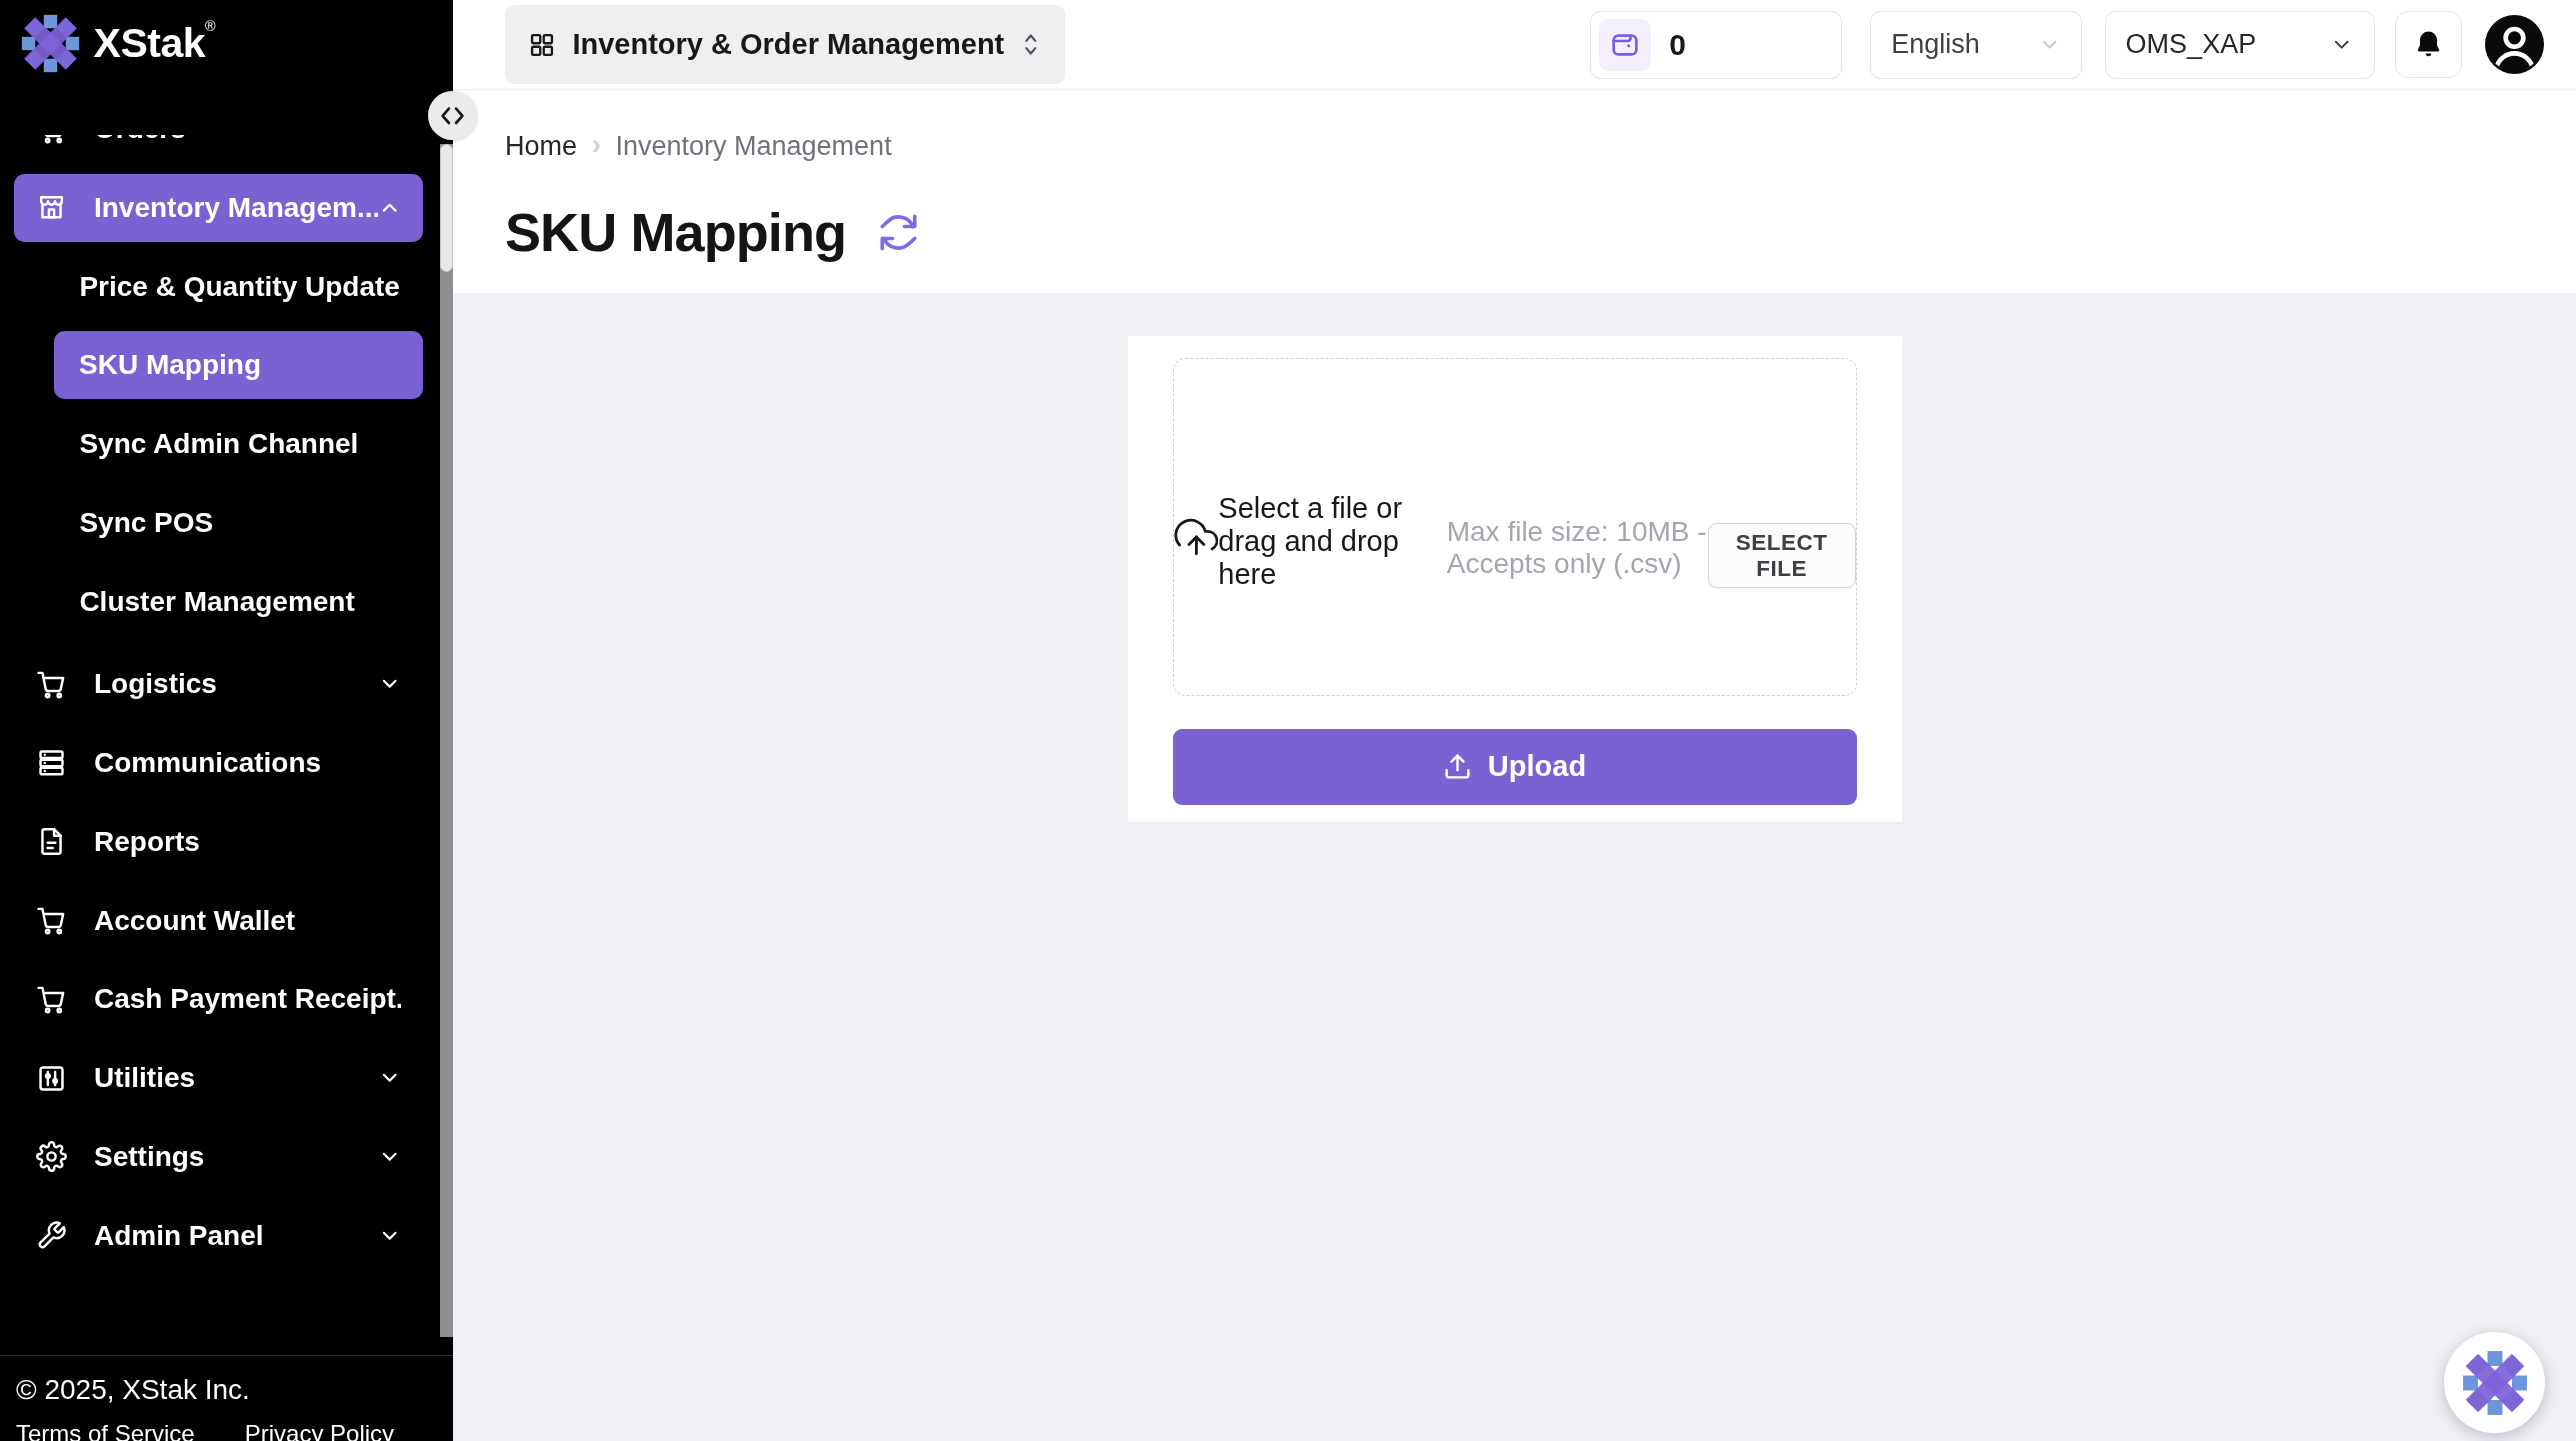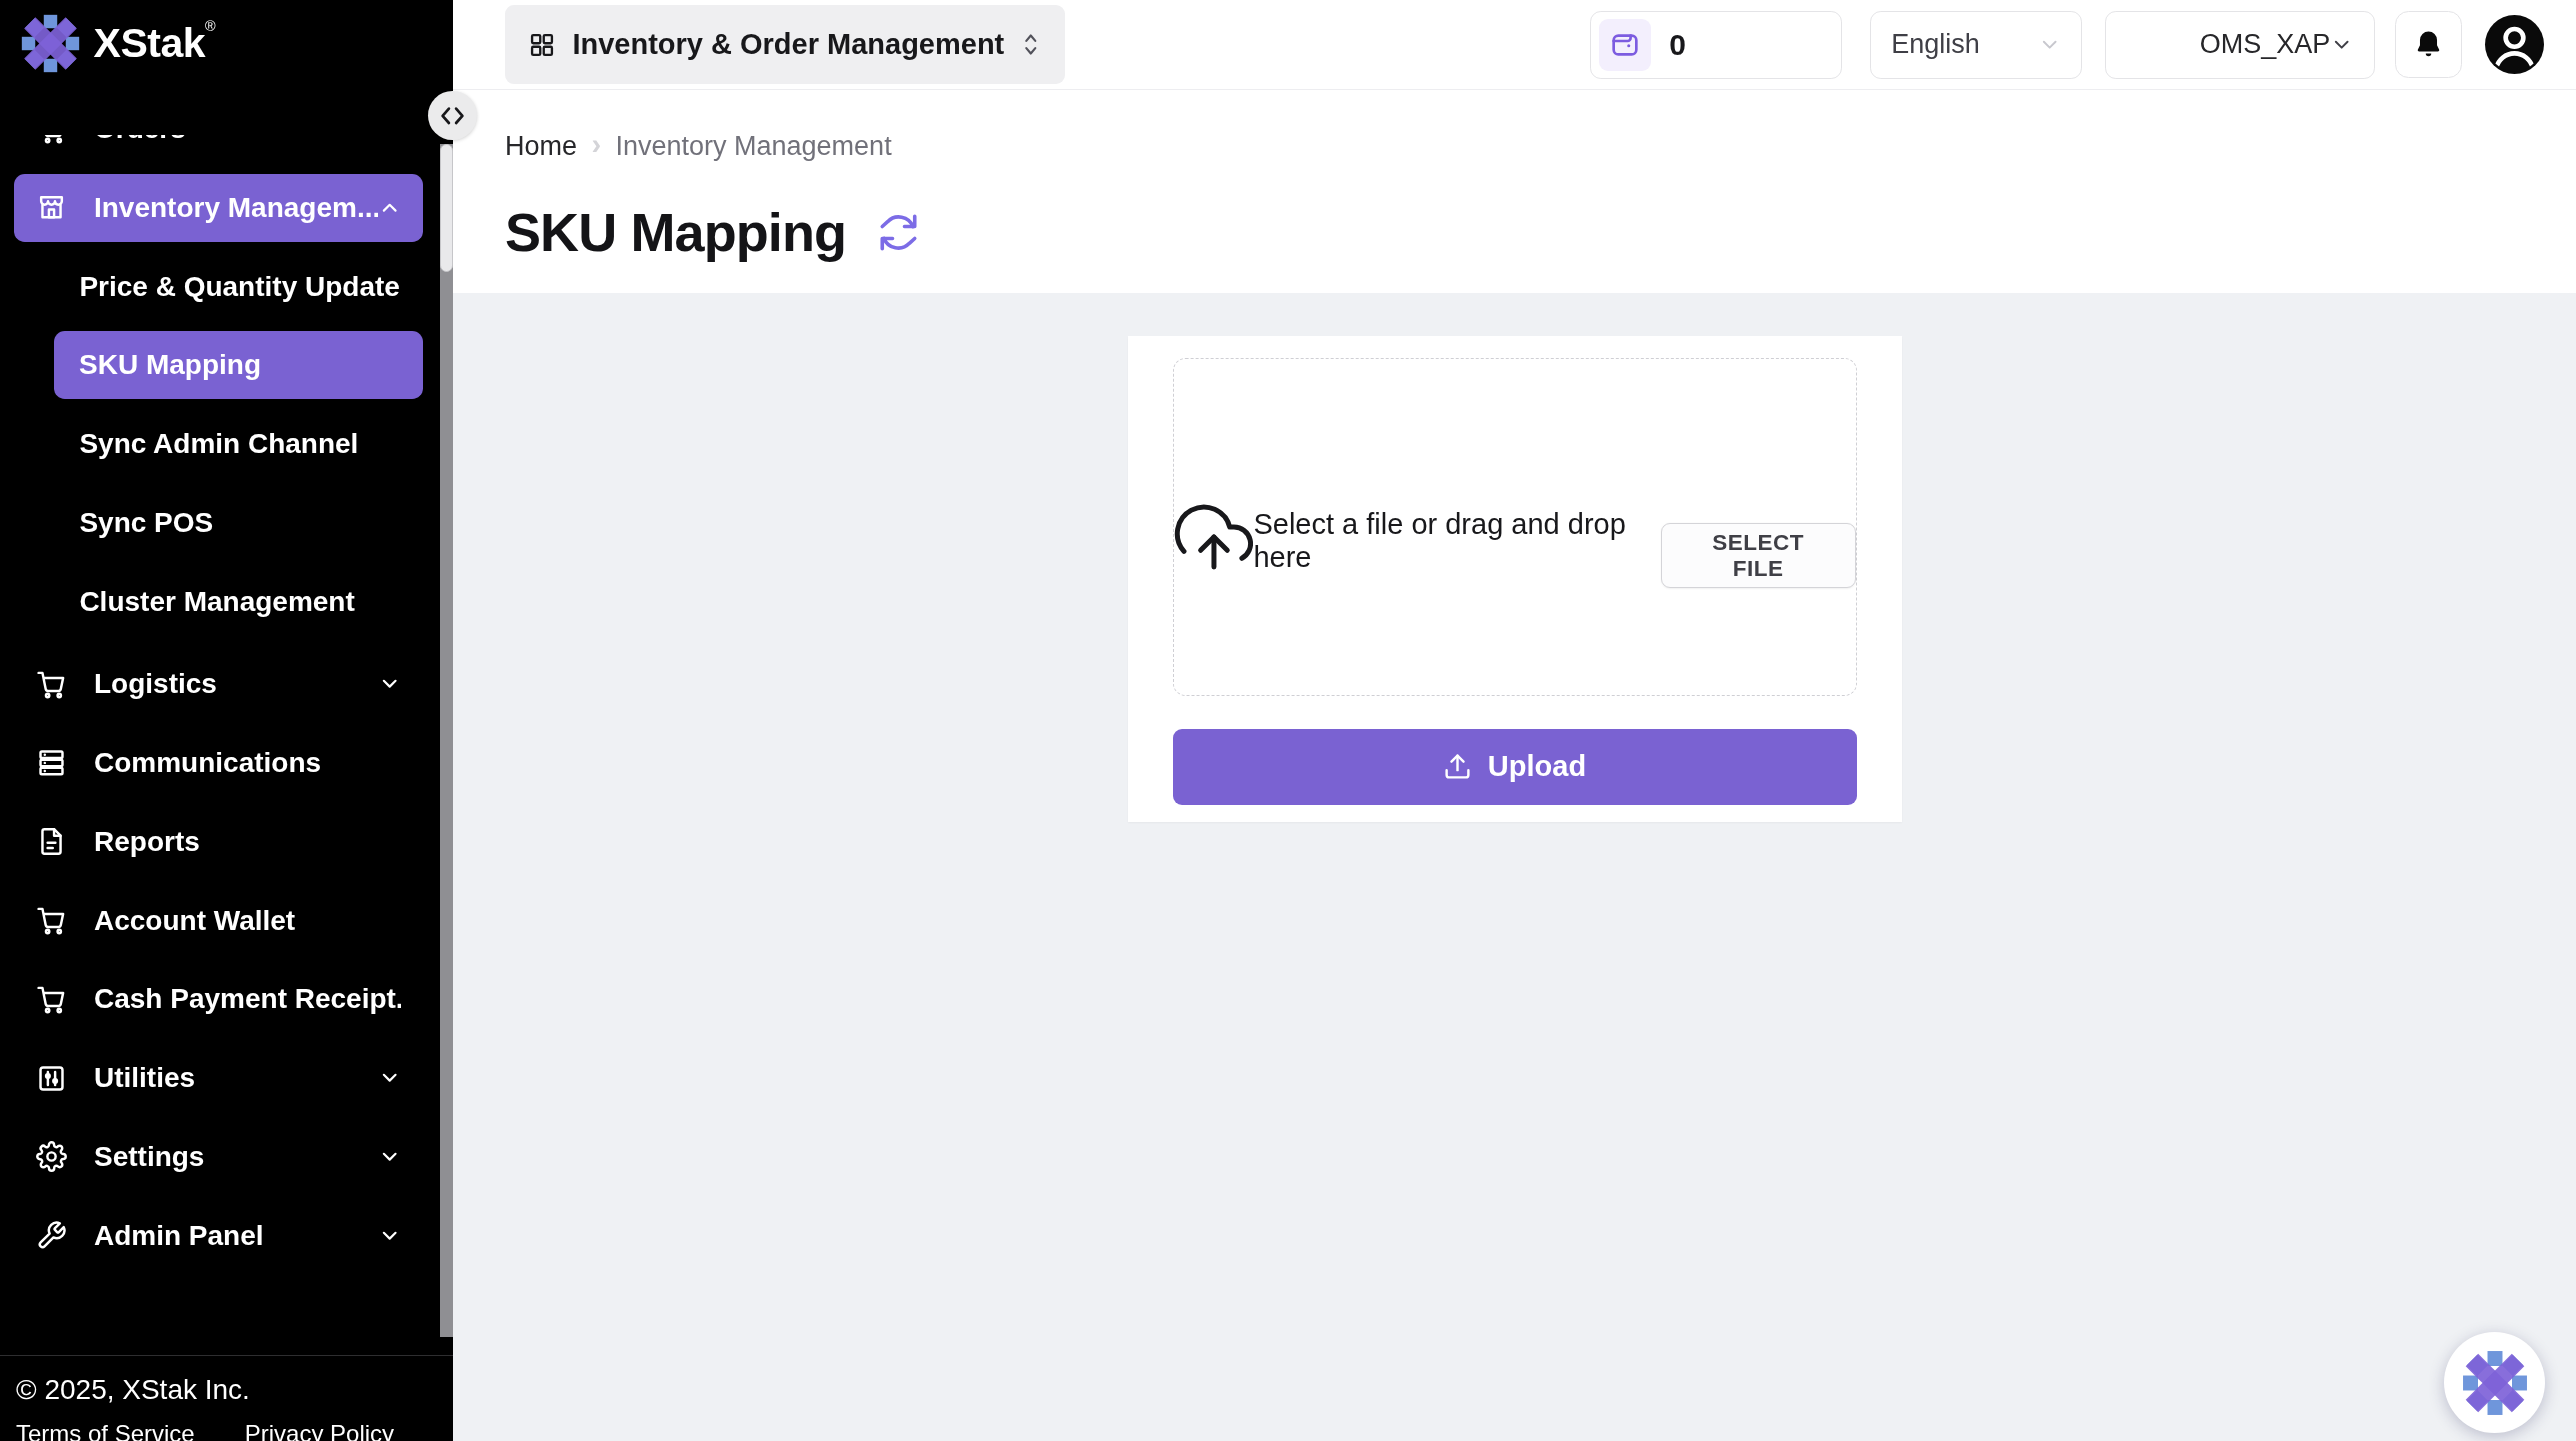--- a/index.html
+++ b/index.html
@@ -75,21 +75,21 @@
   .tb-box {
     height:68px; border:0.9px solid var(--border); border-radius:10.8px; background:#fff;
     display:flex; align-items:center;
   }
   .wallet-box { width:252px; padding-left:8px; margin-right:20px; cursor:pointer; }
   .wallet-ic { width:52px; height:52px; border-radius:9px; background:#F3EFFD; display:flex; align-items:center; justify-content:center; }
   .wallet-ic svg { width:32px; height:32px; }
   .wallet-count { font-size:30px; font-weight:700; margin-left:18px; color:#18181b; }
   .select-box { padding:0 20px; justify-content:space-between; cursor:pointer;margin-left:8px; }
   .lang-box { width:212px; margin-right:14.4px; }
-  .tenant-box { width:270px; margin-right:20px;justify-content:flex-end; }
+  .tenant-box { width:270px; margin-right:20px; }
   .select-value { font-size:27px; color:#3f3f46; }
   .tenant-box .select-value { color:#27272a; }
   .chev { width:23.4px; height:23.4px; }
   .bell-box { width:67px; height:67px; justify-content:center; border-radius:13.5px; margin-right:23.4px; cursor:pointer; }
   .bell-box svg { width:33px; height:33px; }
   .avatar { width:59px; height:59px; border-radius:50%; background:#0a0a0a; display:flex; align-items:center; justify-content:center; cursor:pointer; }
   .avatar svg { width:59px; height:59px; }
 
   .collapse-btn {
     position:absolute; left:428px; top:91px; width:49px; height:49px; border-radius:50%;
@@ -420,20 +420,21 @@
 
   <section class="content-body">
     <div class="upload-card">
       <div class="dropzone">
         <svg class="cloud" viewBox="0 0 24 24" fill="none" stroke="#18181b" stroke-width="1.5" stroke-linecap="round" stroke-linejoin="round">
           <polyline points="16 16 12 12 8 16"></polyline>
           <line x1="12" y1="12" x2="12" y2="21"></line>
           <path d="M20.39 18.39A5 5 0 0 0 18 9h-1.26A8 8 0 1 0 3 16.3"></path>
         </svg>
         <div class="drop-prompt">Select a file or drag and drop here</div>
+        <div class="drop-hint">Max file size: 10MB - Accepts only (.csv)</div>
         <button class="select-file-btn">SELECT FILE</button>
       </div>
       <button class="upload-btn">
         <svg viewBox="0 0 24 24" fill="none" stroke="#fff" stroke-width="2" stroke-linecap="round" stroke-linejoin="round">
           <path d="M21 15v4a2 2 0 0 1-2 2H5a2 2 0 0 1-2-2v-4"></path>
           <polyline points="17 8 12 3 7 8"></polyline>
           <line x1="12" y1="3" x2="12" y2="15"></line>
         </svg>
         <span>Upload</span>
       </button>

